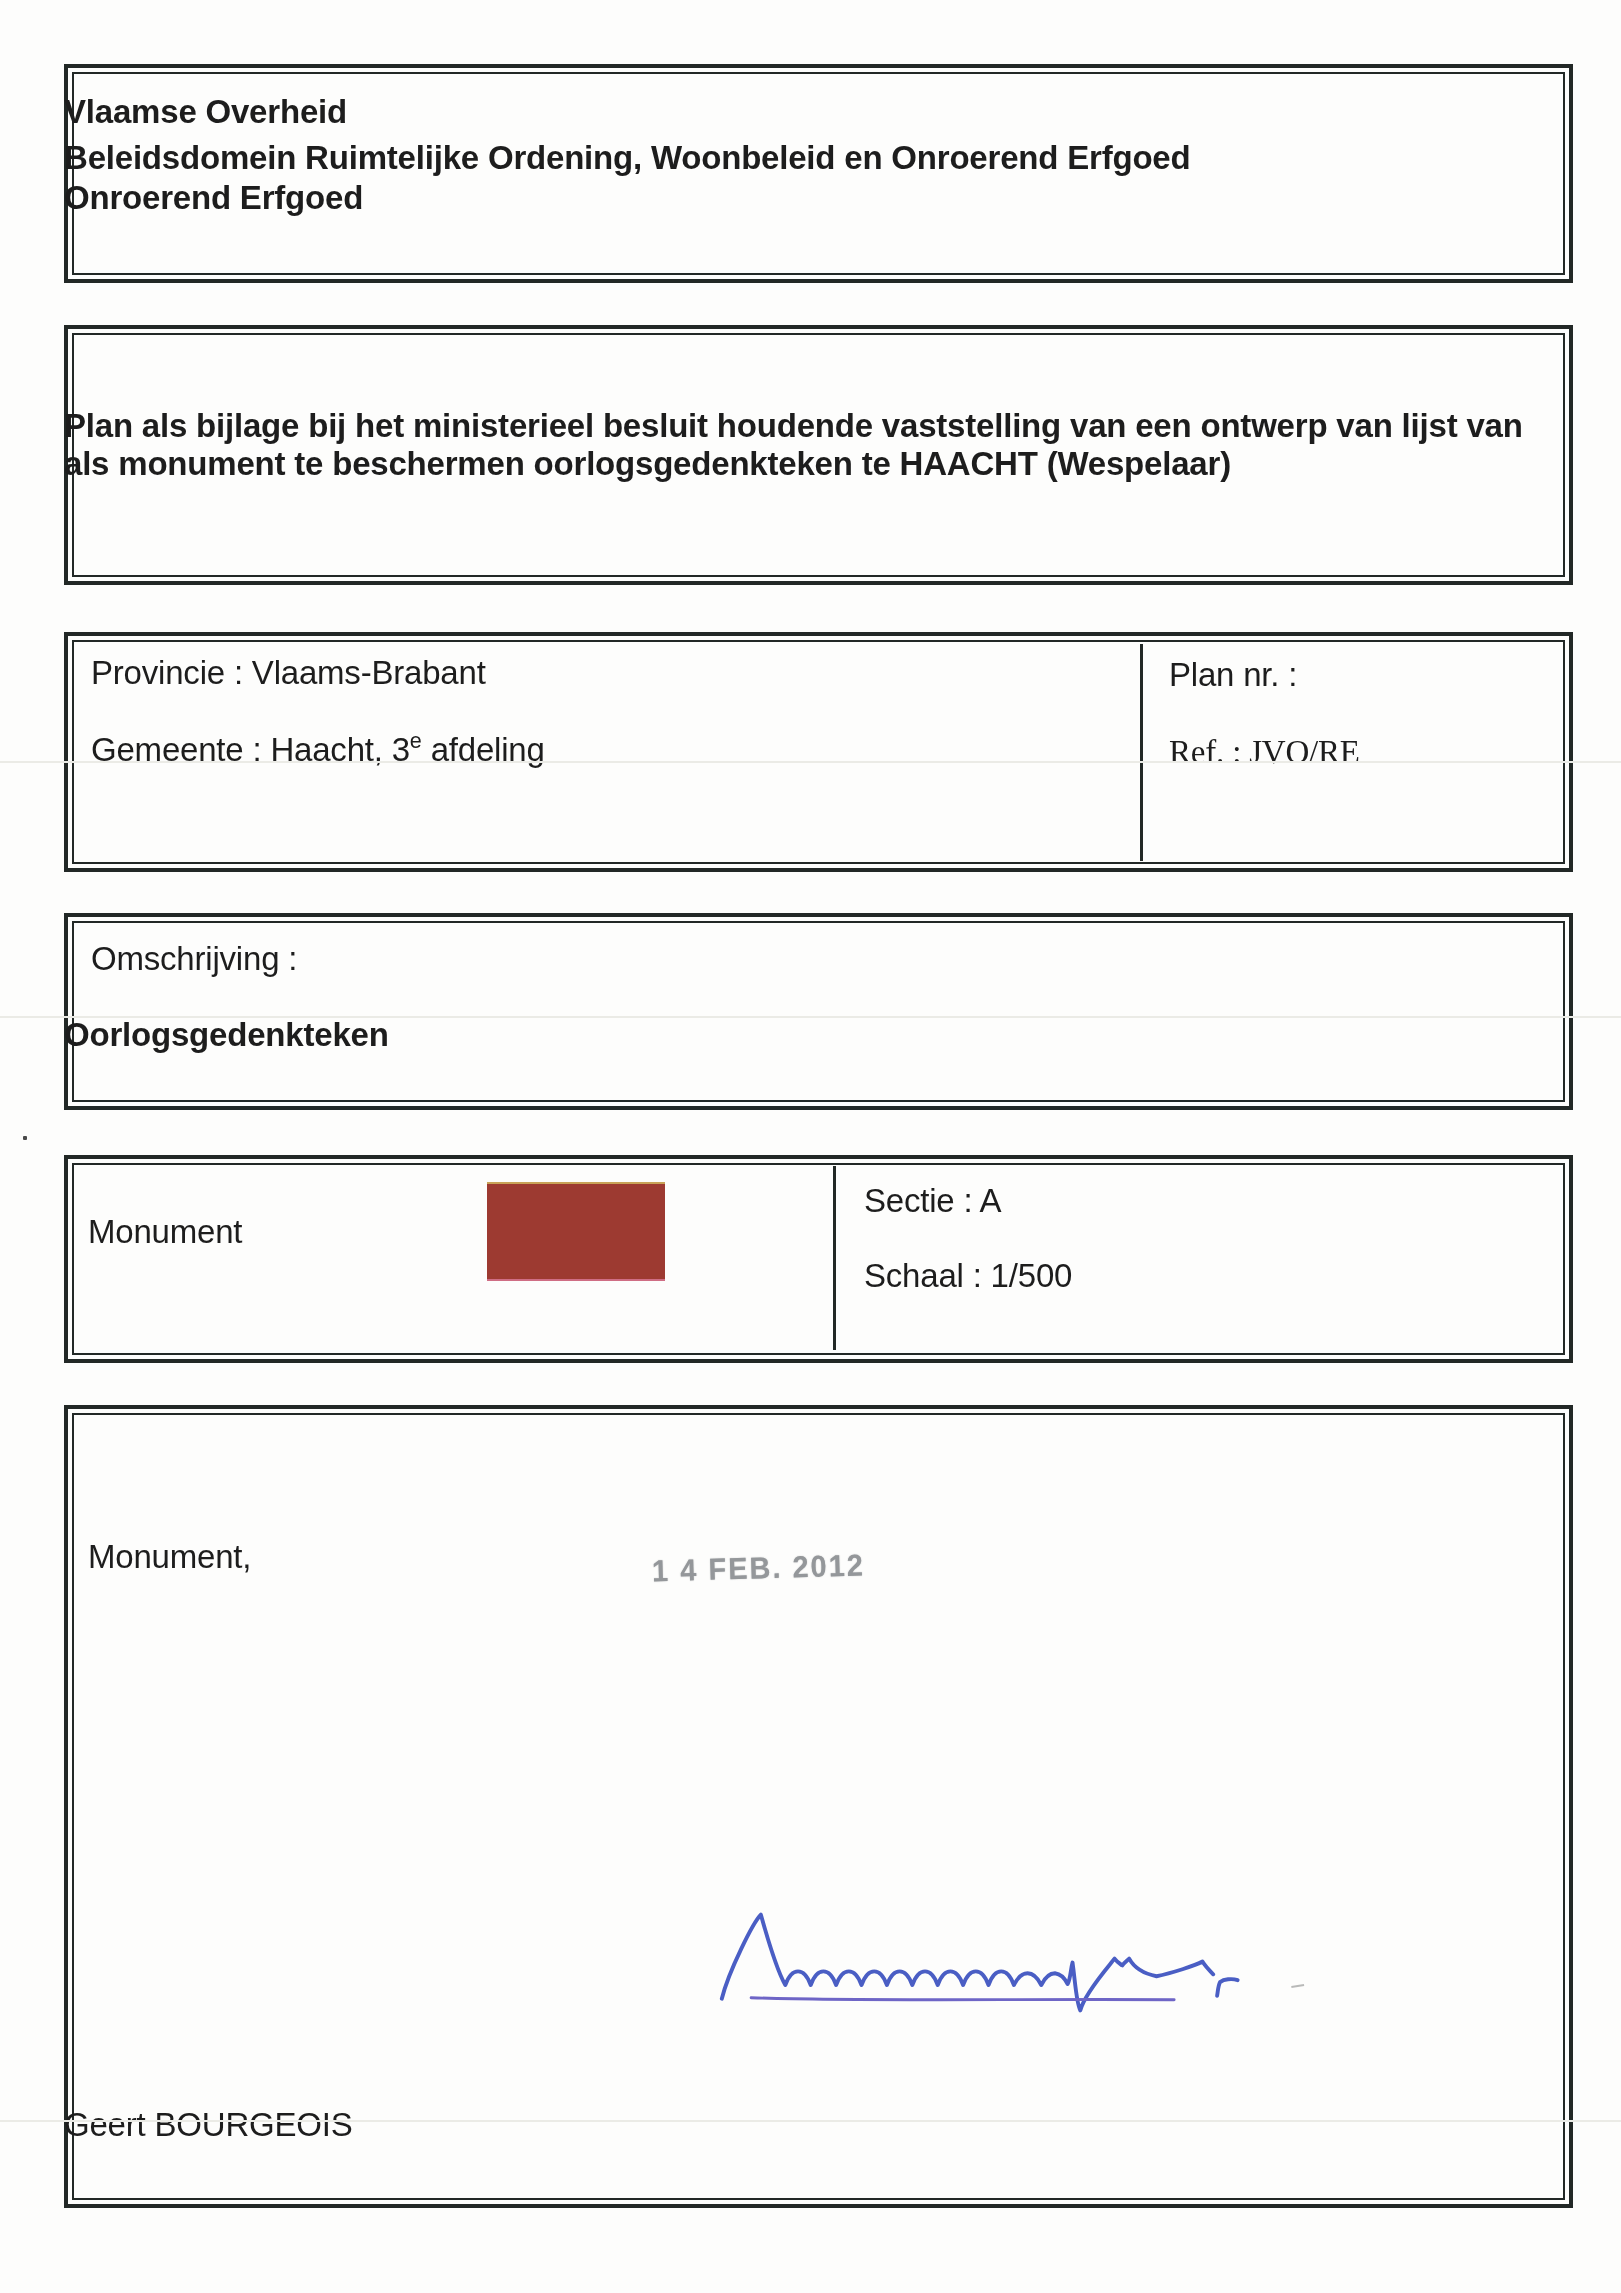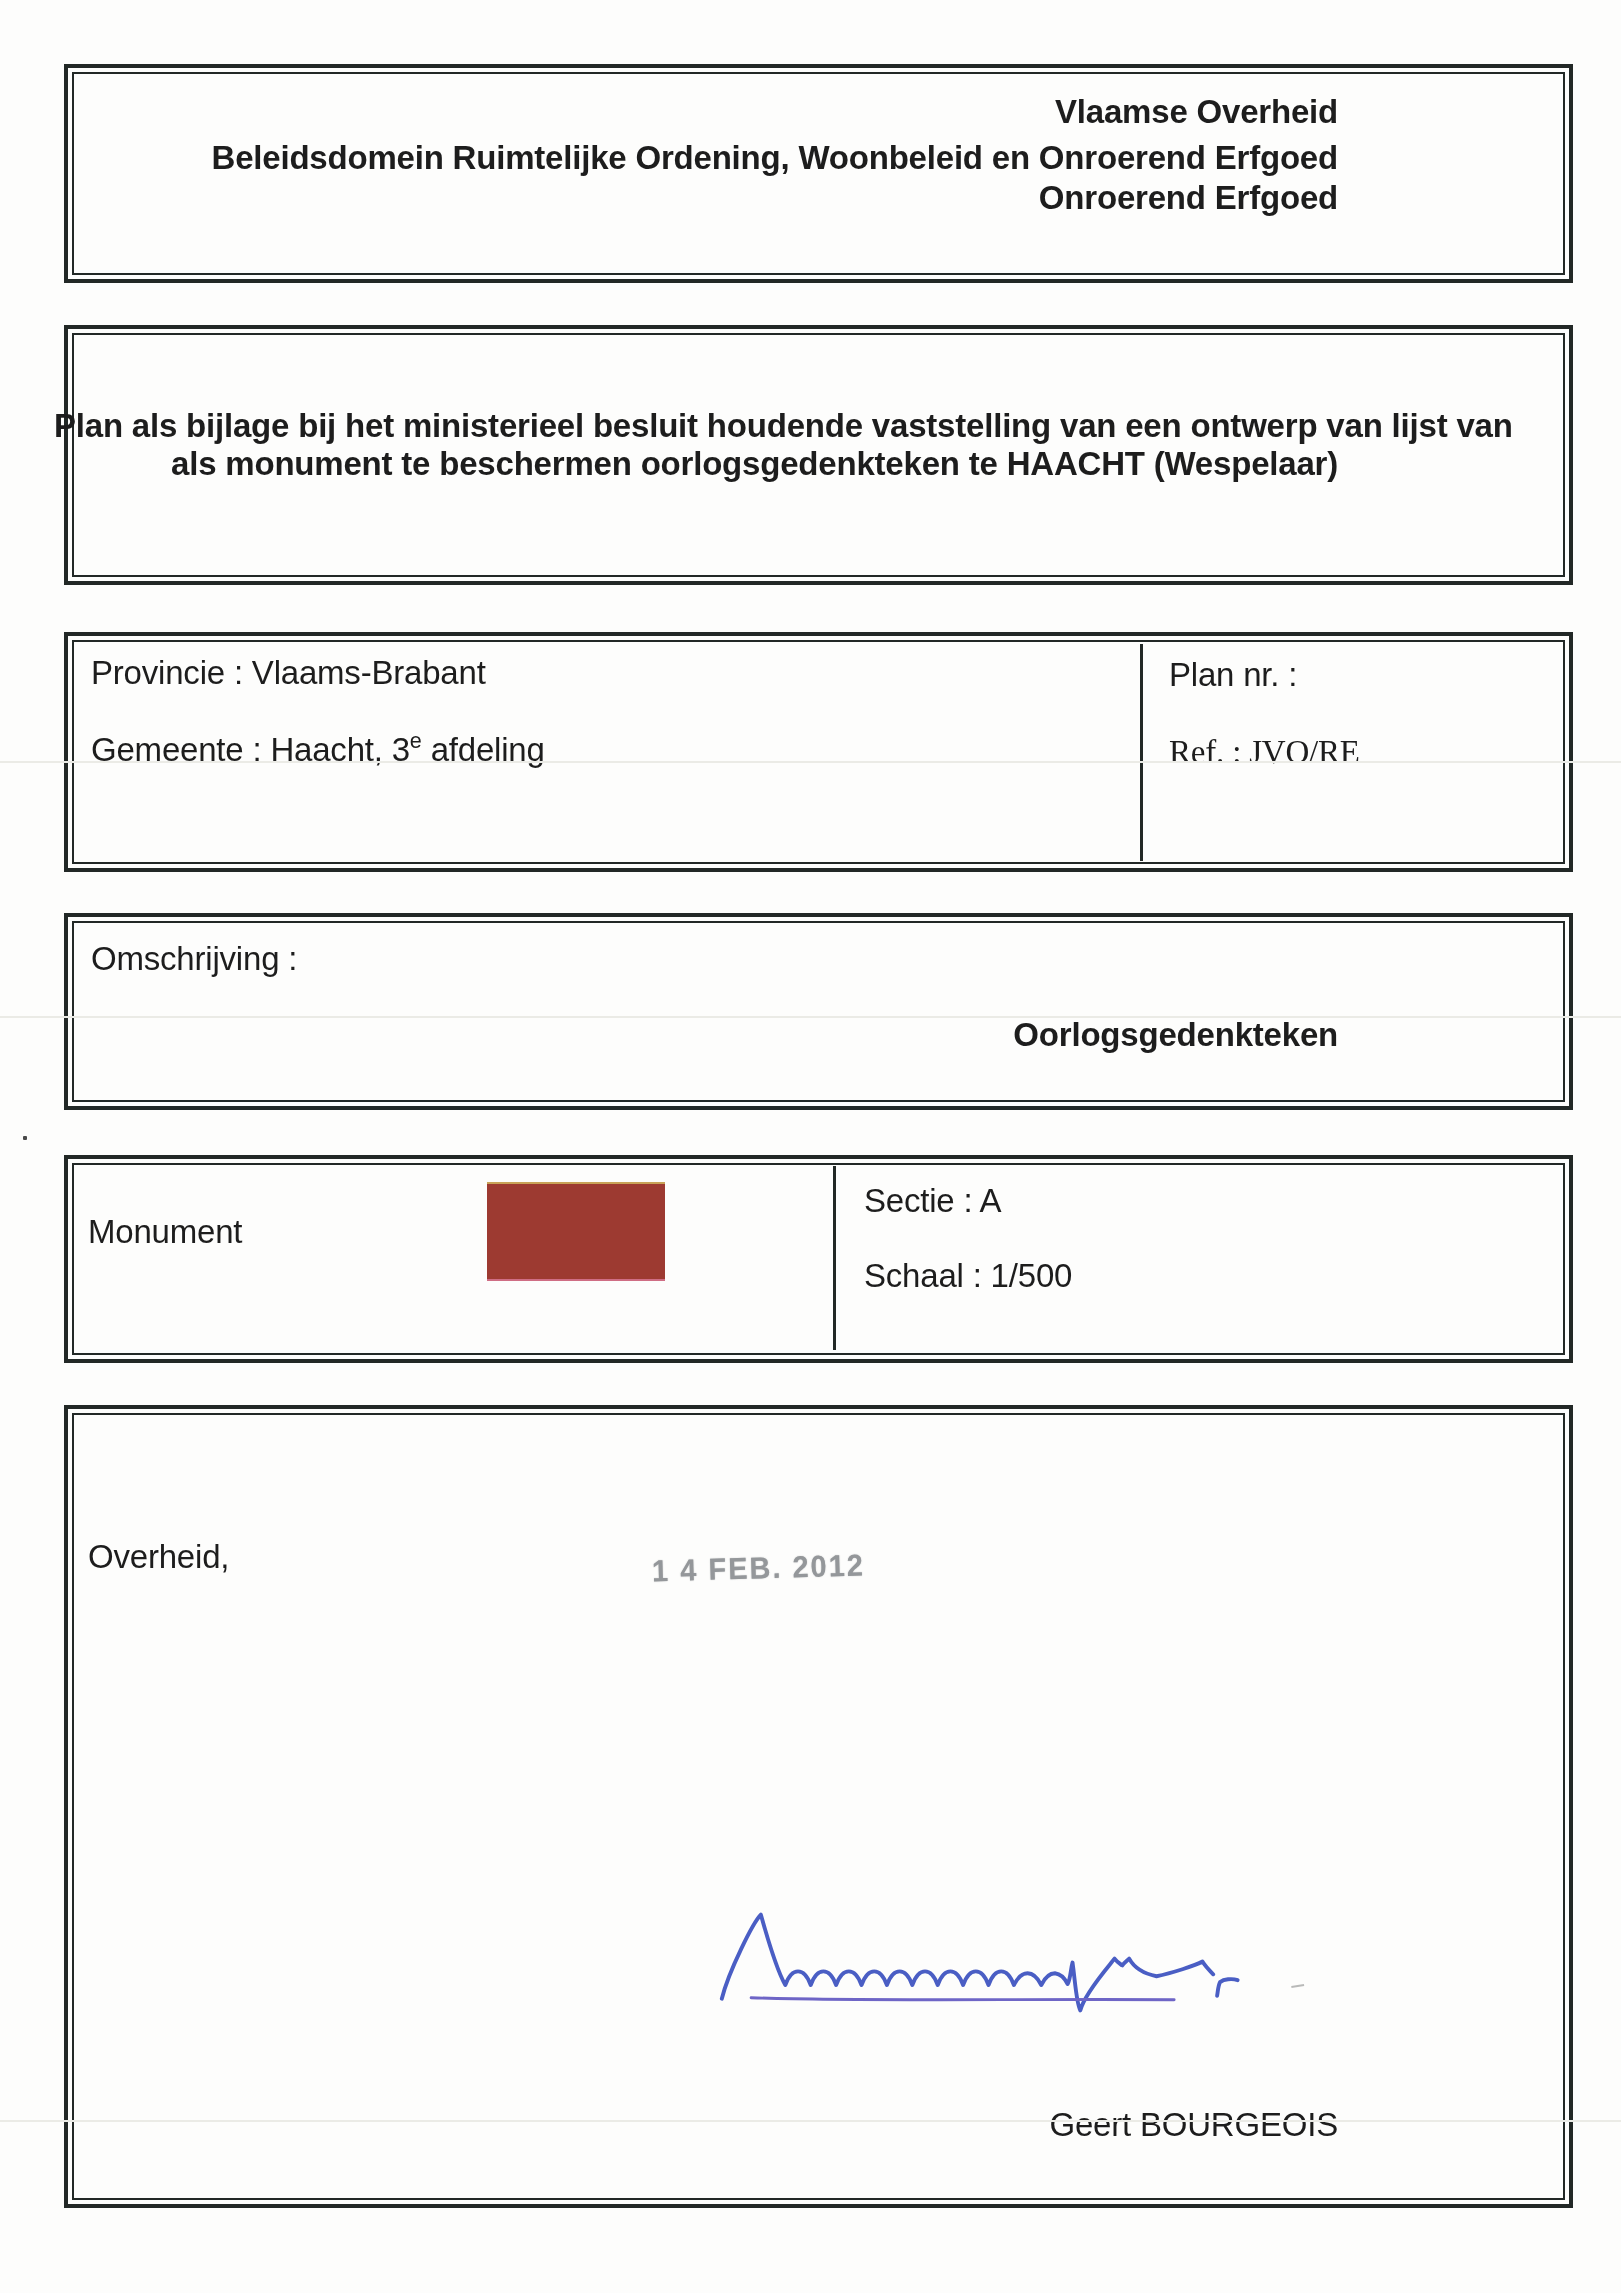--- a/index.html
+++ b/index.html
@@ -8,21 +8,21 @@
     background:#fdfdfc;overflow:hidden;
     font-family:"Liberation Sans","DejaVu Sans",sans-serif;
     color:#1d1d1d;
   }
   
   .box{position:absolute;left:64px;width:1509px;border:4.9px solid #222826;box-sizing:border-box;background:transparent;}
   .box-in{position:absolute;inset:3.9px;border:2.9px solid #222826;}
   
   .t{position:absolute;font-size:33px;line-height:39px;white-space:nowrap;letter-spacing:-0.2px;}
   .b{font-weight:bold;}
-  .c{left:54px;width:1284px;text-align:right;}
+  .c{left:64px;width:1284px;text-align:left;}
   .sup{font-size:21.6px;vertical-align:baseline;position:relative;top:-12.7px;}
   
   .vdiv{position:absolute;width:2.9px;background:#222826;}
   
   .swatch{position:absolute;left:487px;top:1182px;width:178px;height:99px;
           border-top:2.9px solid #c9a257;border-bottom:2.9px solid #cf6d84;box-sizing:border-box;}
   
   .stamp{position:absolute;left:652px;top:1552px;font-size:29px;font-weight:bold;
          letter-spacing:2px;transform:rotate(-1.6deg) scaleY(1.05);
          text-shadow:0 0 1.2px rgba(143,146,149,.65);opacity:.95;}
@@ -72,21 +72,21 @@
   <div class="t" style="left:1169px;top:733px;font-family:Liberation Serif, serif;">Ref. : JVO/RE</div>
 
   <div class="t" style="left:91px;top:939px;">Omschrijving :</div>
   <div class="t b c" style="top:1015px;">Oorlogsgedenkteken</div>
 
   <div class="t" style="left:88px;top:1212px;">Monument</div>
   <div class="swatch" style="background-color: rgb(157, 58, 49);"></div>
   <div class="t" style="left:864px;top:1181px;">Sectie : A</div>
   <div class="t" style="left:864px;top:1256px;">Schaal : 1/500</div>
 
-  <div class="t" style="left:88px;top:1537px;">Overheid,</div>
+  <div class="t" style="left:88px;top:1537px;">Monument,</div>
   <div class="stamp" style="color: rgb(143, 146, 149);">1 4 FEB. 2012</div>
 
   <svg class="sig" width="608" height="127" viewBox="0 0 620 130">
     <g fill="none" stroke-linecap="round" stroke-linejoin="round" stroke="#4a5ec4">
       <path stroke-width="4" d="M15,100 C22,72 47,22 55,14 C60,32 72,72 80,86
         q5,-14 13,-14 q8,0 13,14 q5,-14 13,-14 q8,0 13,14 q5,-14 13,-14 q8,0 13,14
         q5,-14 13,-14 q8,0 13,14 q5,-14 13,-14 q8,0 13,14 q5,-14 13,-14 q8,0 13,14
         q5,-14 13,-14 q8,0 13,14 q5,-14 13,-14 q8,0 13,14 q5,-14 13,-14 q8,0 13,14
         q6,-12 14,-12 q8,0 14,12 q6,-12 14,-12 q8,1 13,11
         C372,80 372,70 374,63 C377,85 378,105 382,112 C386,95 410,68 417,59

